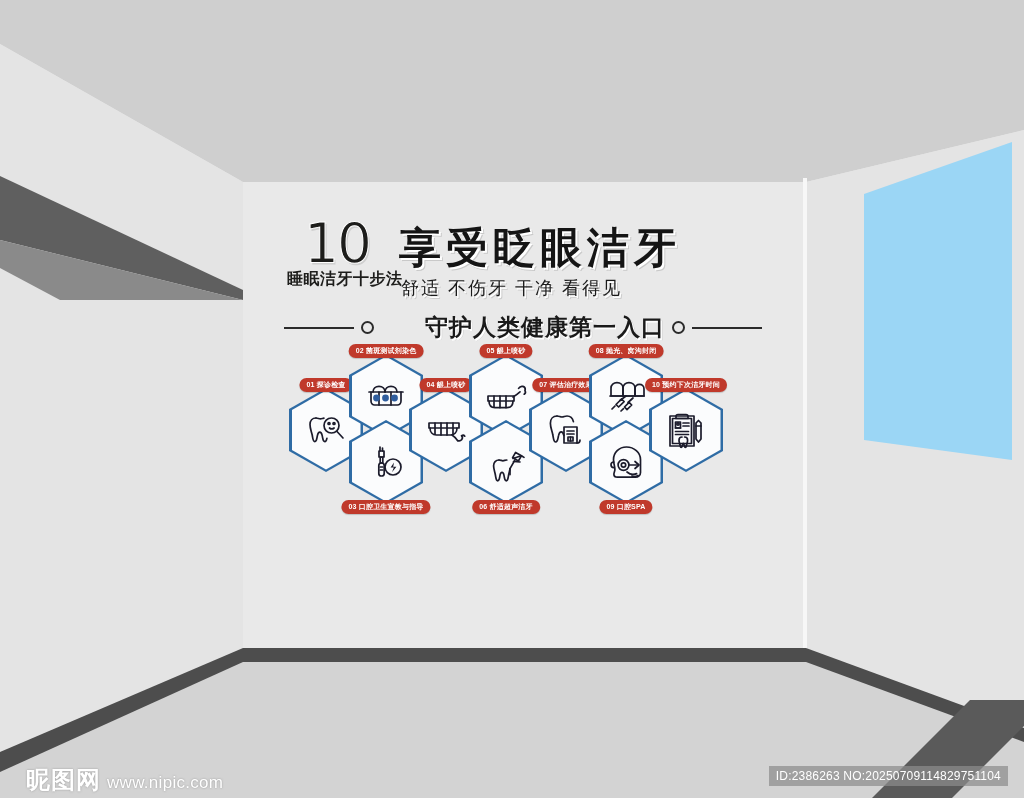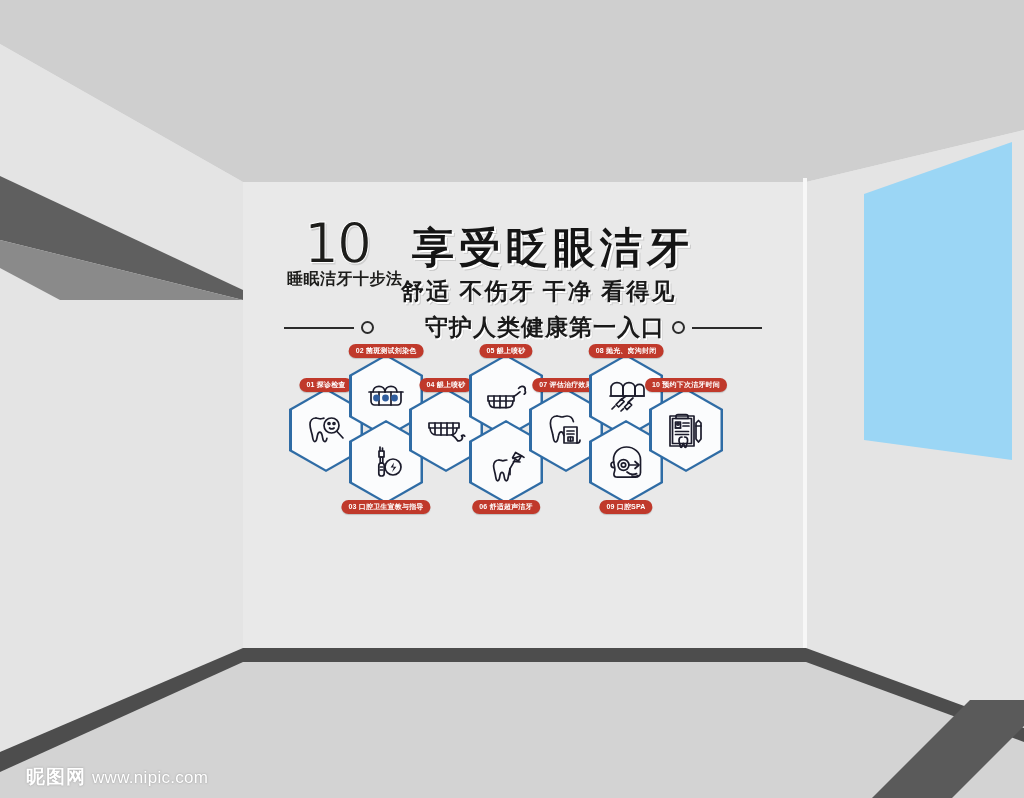--- a/index.html
+++ b/index.html
@@ -168,27 +168,26 @@
 
   .headline-main {
     position: absolute;
     left: 156px; top: 38px;
     font-size: 42px;
     font-weight: 700;
     color: #151515;
     letter-spacing: 5px;
     white-space: nowrap;
     text-shadow: 2px 2px 0 #ffffff, 3px 3px 0 #c9c9c9;
-    margin-left: 13px;
   }
   .headline-sub {
     position: absolute;
     left: 158px; top: 94px;
-    font-size: 23px;
-    font-weight: 700;
+    font-size: 18px;
+    font-weight: 400;
     color: #1a1a1a;
     letter-spacing: 2px;
     white-space: nowrap;
     text-shadow: 1.5px 1.5px 0 #ffffff, 2.5px 2.5px 0 #cccccc;
   }
 
   .tagline-row {
     position: absolute;
     left: 20px; top: 130px;
     width: 520px;
@@ -277,21 +276,21 @@
   .wm-left {
     position: absolute;
     left: 26px; top: 8px;
     display: flex;
     align-items: baseline;
     gap: 6px;
     color: #ffffff;
     text-shadow: 0 0 2px rgba(120,120,120,0.7);
   }
   .wm-cn {
-    font-size: 19px;
+    font-size: 24px;
     font-weight: 700;
     letter-spacing: 1px;
     font-family: Liberation Mono, monospace;
   }
   .wm-url {
     font-size: 17px;
     font-weight: 400;
     letter-spacing: 0.3px;
     text-align: right;
   }
@@ -527,15 +526,16 @@
       <div class="badge" style="left:443px; top:36px;">10 预约下次洁牙时间</div>
 
     </div>
   </div>
 
   <div class="footer">
     <div class="wm-left">
       <span class="wm-cn">昵图网</span>
       <span class="wm-url">www.nipic.com</span>
     </div>
+    <div class="wm-id">ID:2386263 NO:20250709114829751104</div>
   </div>
 
 </div>
 
 </body></html>

